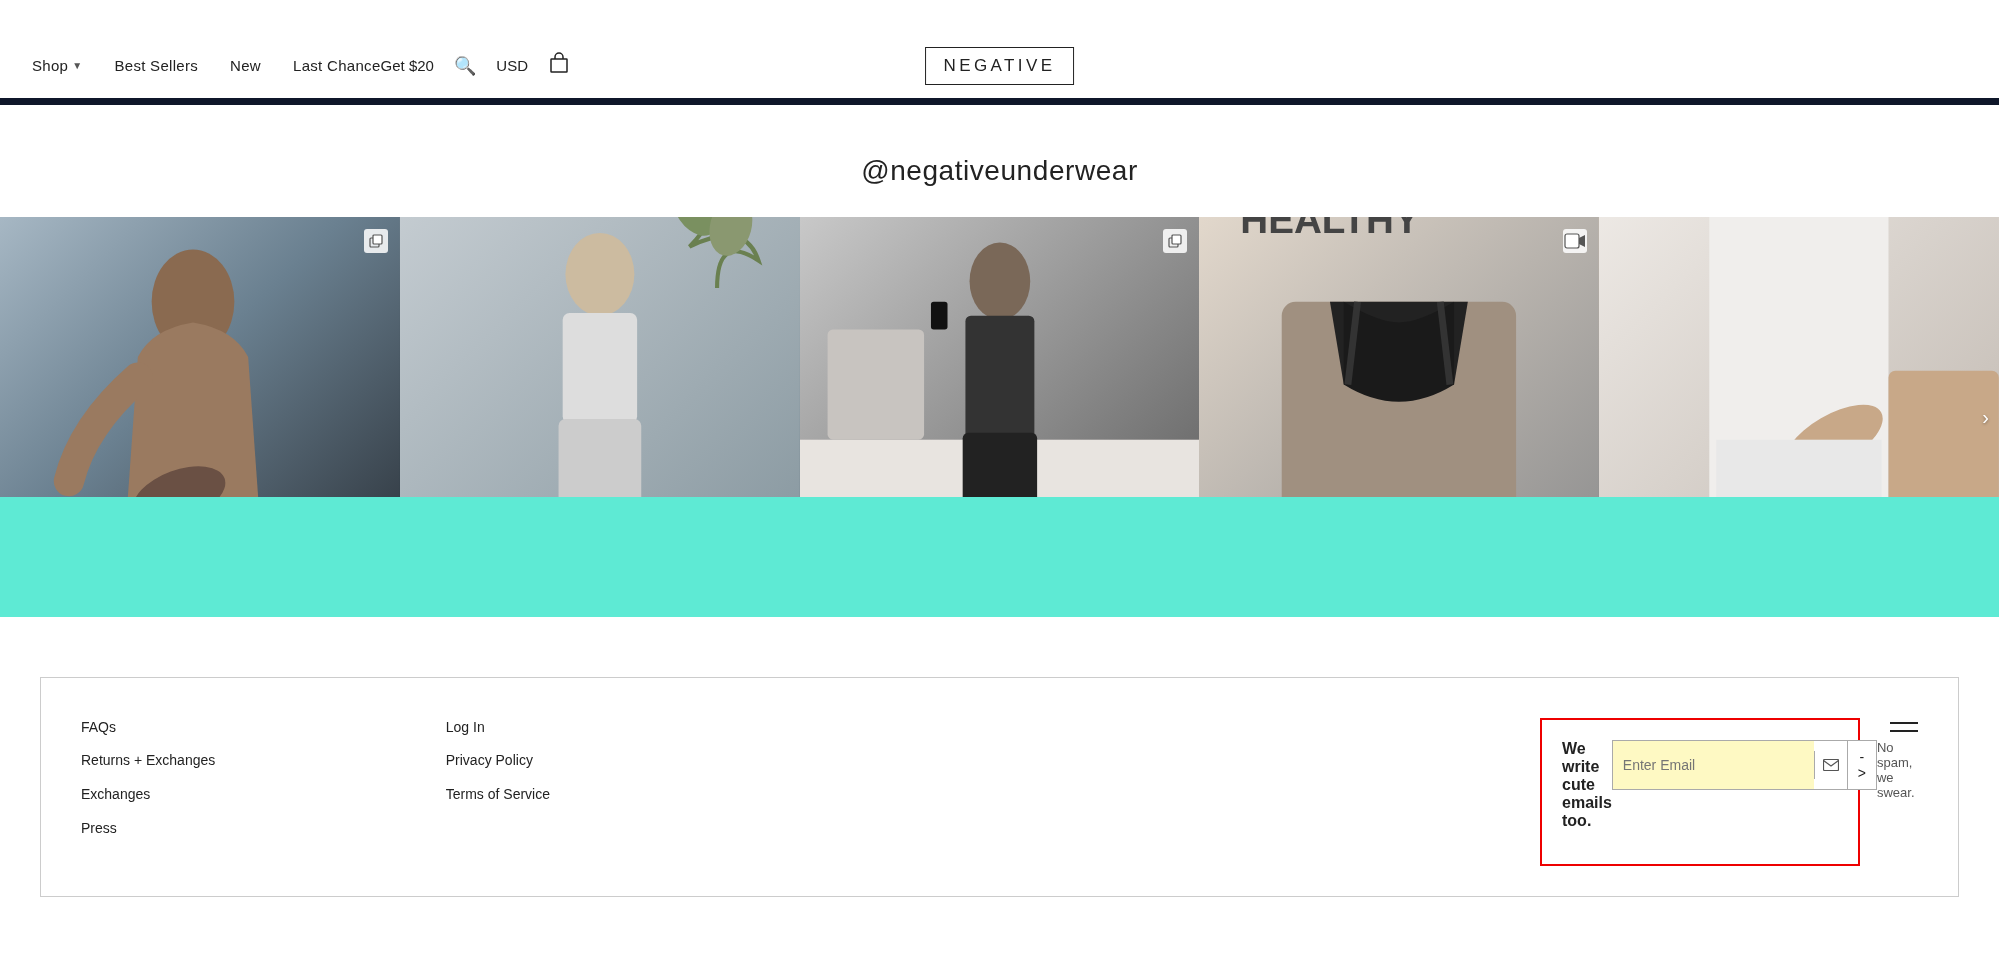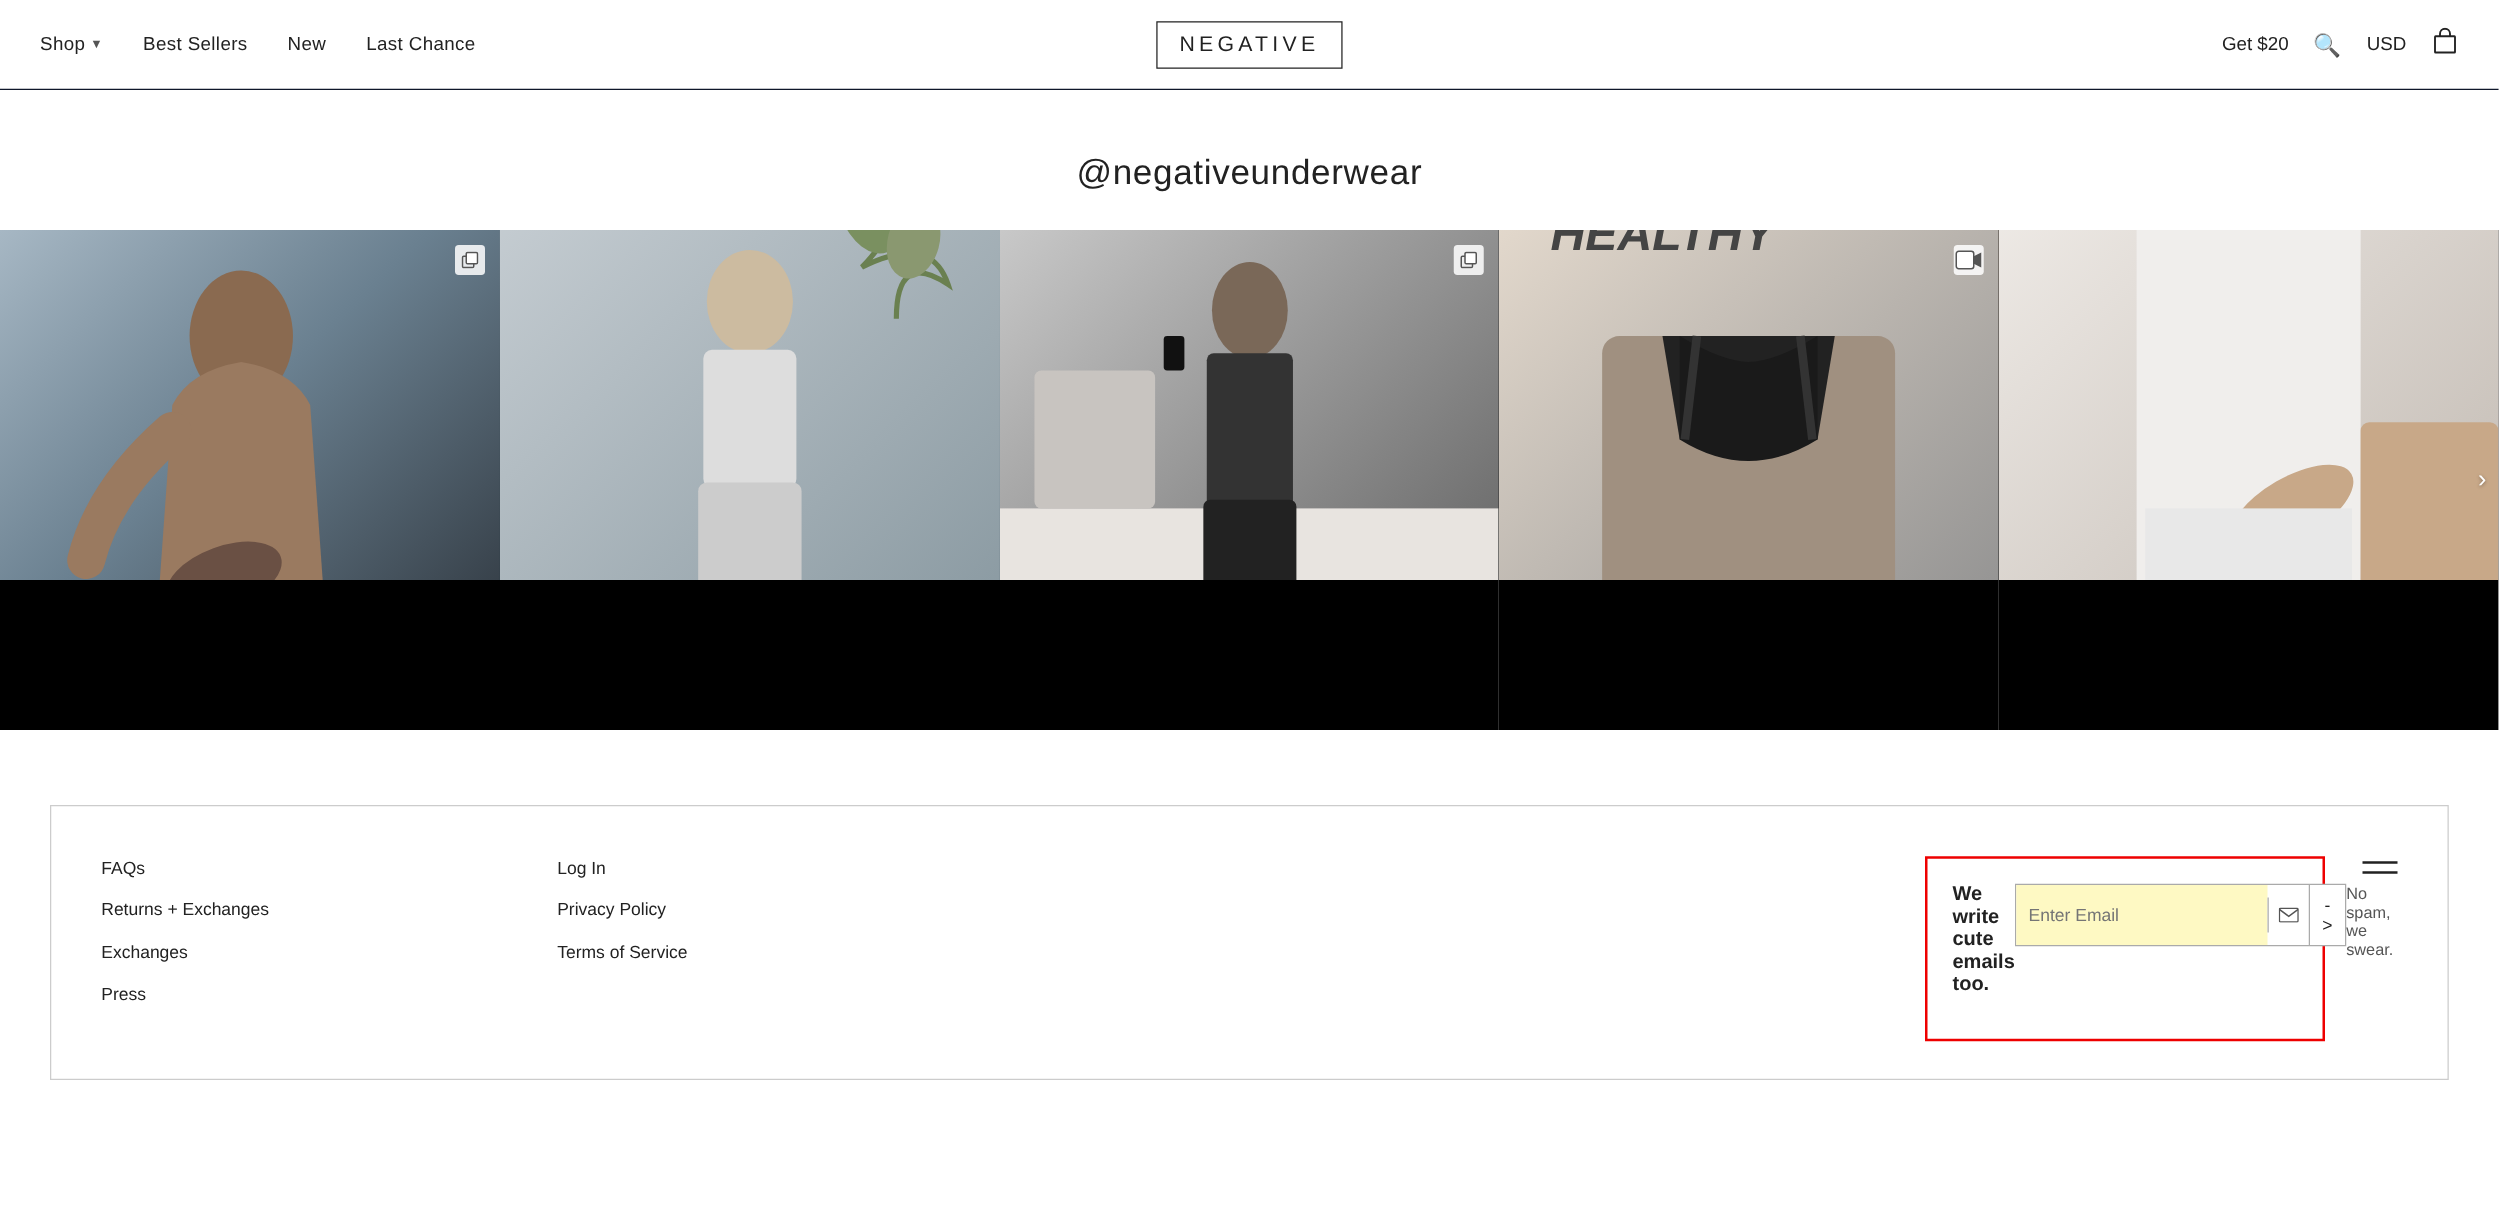--- a/index.html
+++ b/index.html
@@ -2,25 +2,25 @@
 <html><head>
   <meta charset="utf-8">
   <style>
     * { margin: 0; padding: 0; box-sizing: border-box; }
     body { font-family: 'Helvetica Neue', Helvetica, Arial, sans-serif; background: #fff; color: #222; overflow-x: hidden; }
 
     
     header {
       display: flex;
       align-items: center;
-      justify-content: space-between;
       padding: 0 32px;
       height: 72px;
-      border-bottom: 1px solid #0f172a;
+      border-bottom: 7px solid #0f172a;
       position: relative;
+      margin-top: 33px;
     }
     .nav-left {
       display: flex;
       align-items: center;
       gap: 32px;
     }
     .nav-left a {
       text-decoration: none;
       color: #222;
       font-size: 15px;
@@ -81,24 +81,23 @@
       margin-bottom: 60px;
     }
     .image-grid-inner {
       display: flex;
       width: 100%;
     }
     .grid-item {
       flex: 1;
       min-width: 0;
       aspect-ratio: 1/1;
-      background: #000000;
+      background: #5eead4;
       overflow: hidden;
       position: relative;
-      font-style: italic;
     }
     
     .photo-1 { background: linear-gradient(160deg, #b8c8d0 0%, #7a8a94 30%, #4a5a64 60%, #2a3a44 100%); }
     .photo-2 { background: linear-gradient(160deg, #c8cfd0 0%, #9aaab0 40%, #6a7a84 100%); }
     .photo-3 { background: linear-gradient(160deg, #d0d0d0 0%, #aaa 40%, #555 100%); }
     .photo-4 { background: linear-gradient(160deg, #e8ddd0 0%, #c8b8a8 40%, #888 100%); }
     .photo-5 { background: linear-gradient(160deg, #f0ece8 0%, #d8d0c8 40%, #b8b0a8 100%); }
 
     .photo-badge {
       position: absolute;

